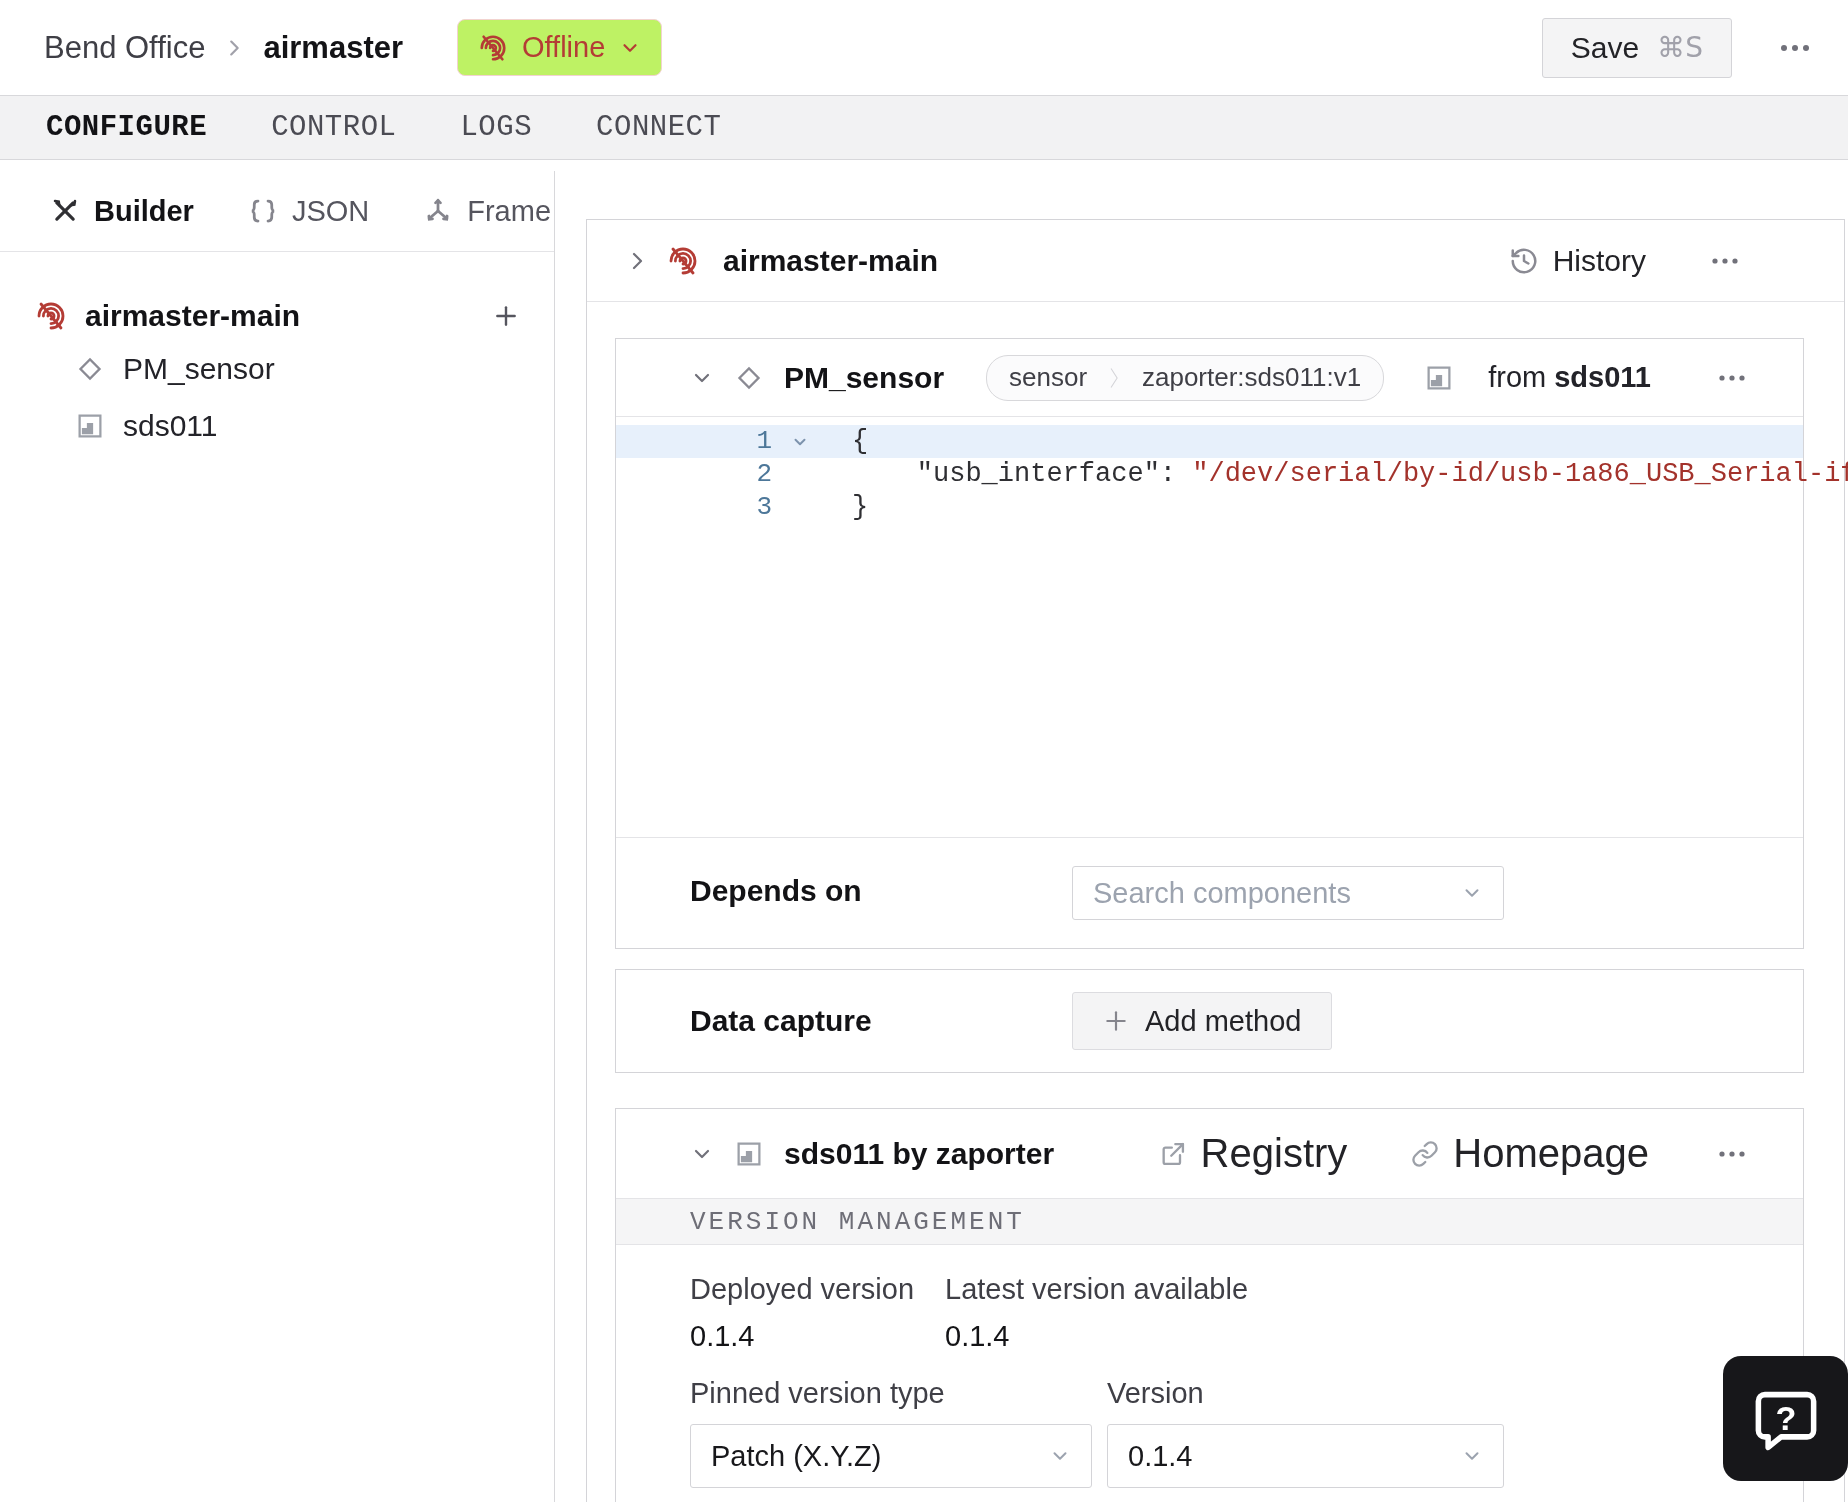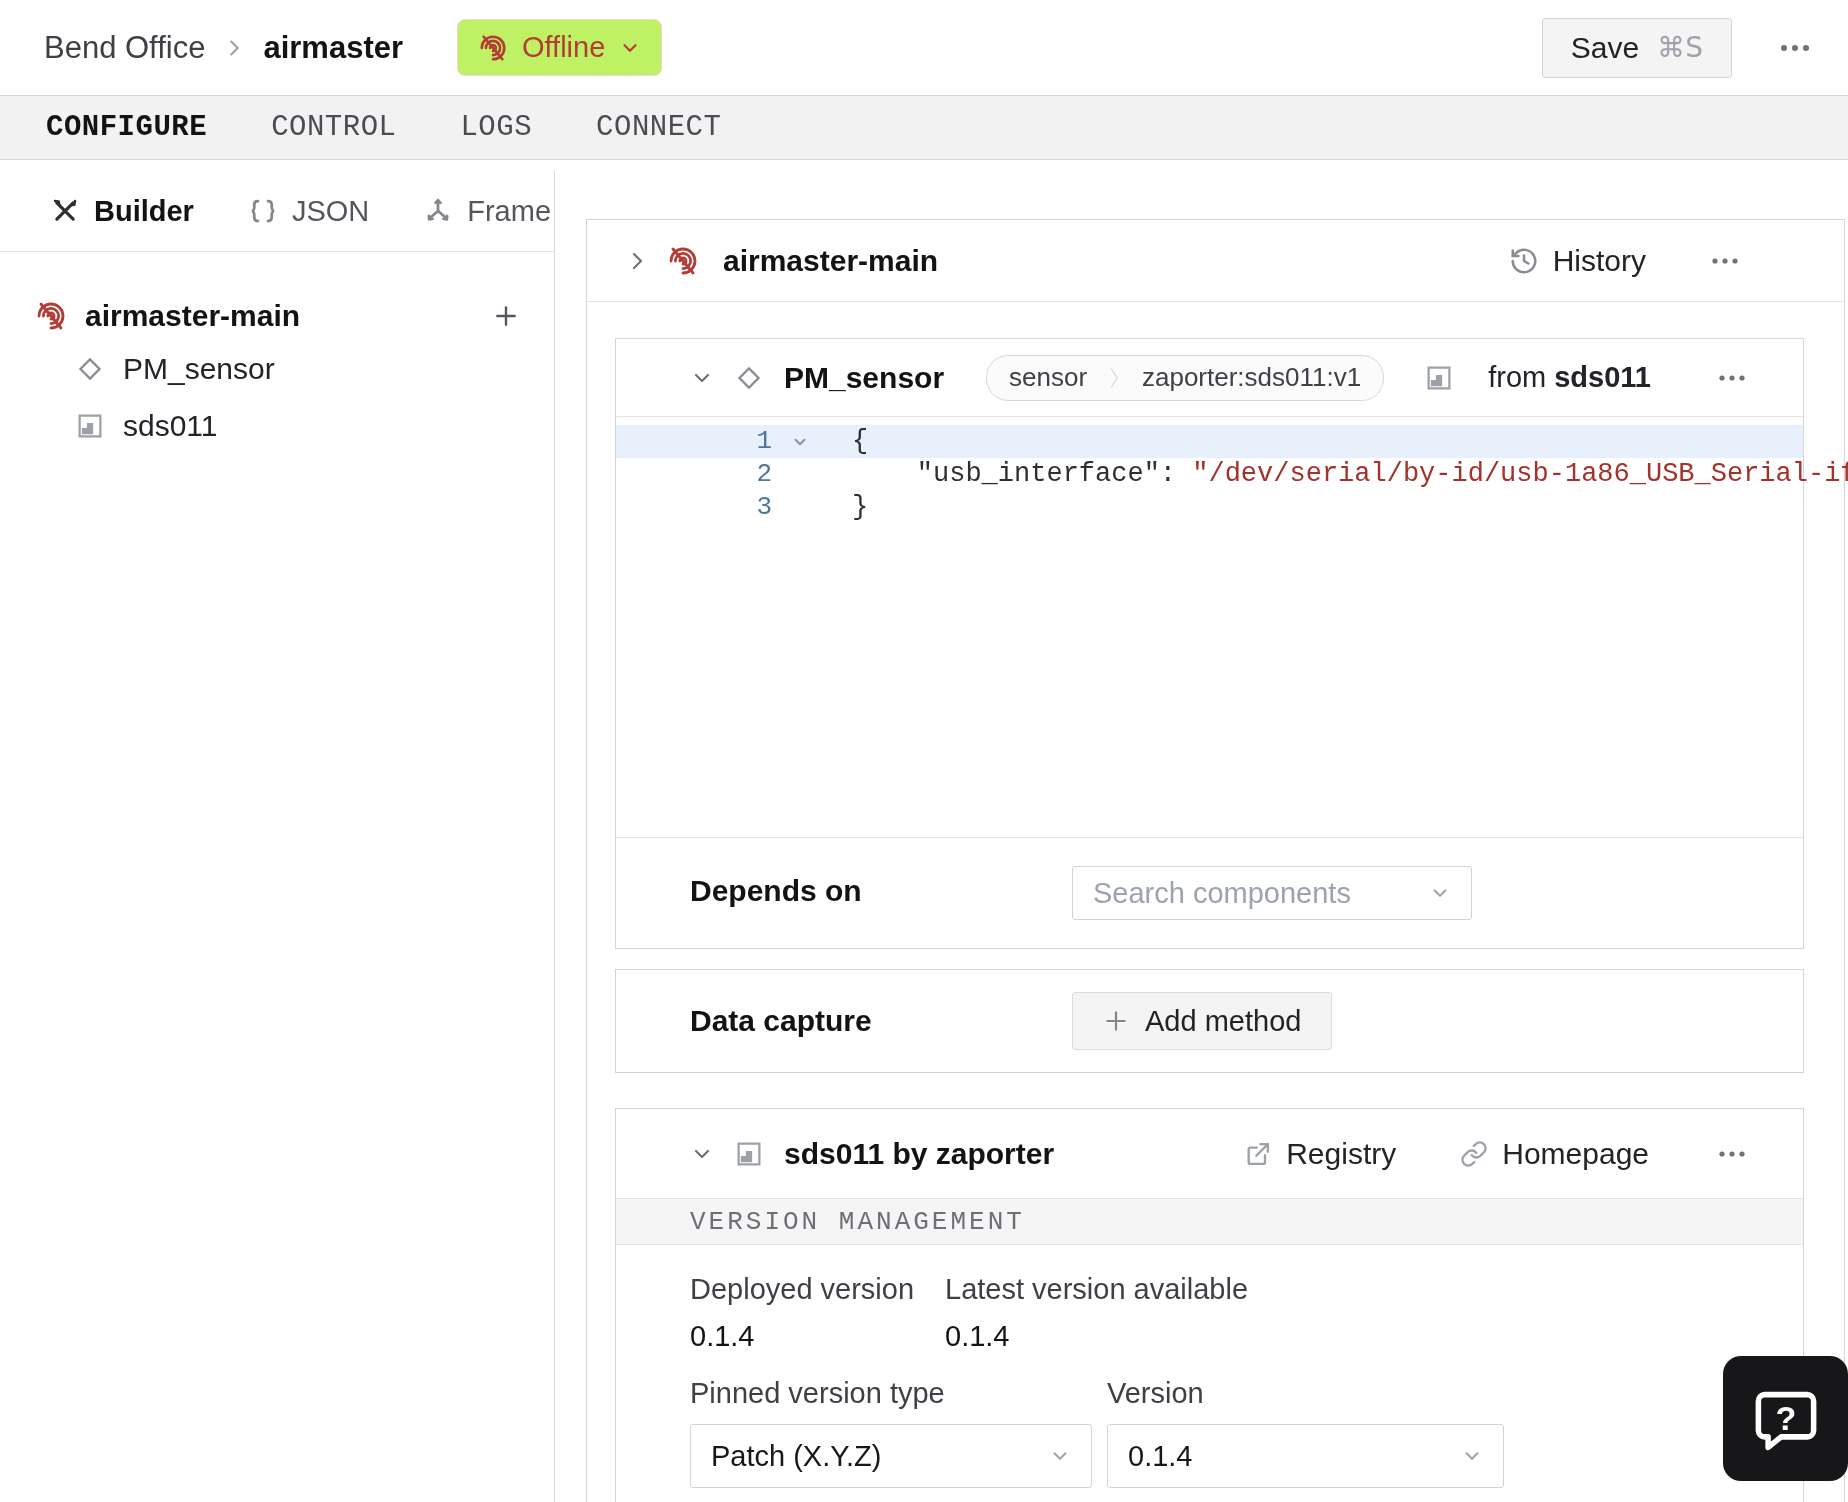--- a/index.html
+++ b/index.html
@@ -75,33 +75,33 @@
   .c-key{color:#2f2f33;}
   .c-str{color:#a3322b;}
 
   .depends-row{border-top:1px solid #e4e4e7;height:111px;box-sizing:border-box;display:flex;
     padding:28px 0 0 74px;}
   .row-label{width:382px;flex:none;font-size:30px;font-weight:700;color:#131316;padding-top:8px;}
   .select{box-sizing:border-box;border:1px solid #d4d4d8;border-radius:3px;background:#fff;
     display:flex;align-items:center;padding:0 20px;font-size:29px;cursor:pointer;}
   .select .spacer{flex:1;}
   .placeholder{color:#9ca3af;}
-  .search-select{width:400px;height:54px;justify-content:flex-end;}
+  .search-select{width:432px;height:54px;justify-content:flex-end;}
 
   
   .capture-card{margin-top:20px;height:104px;display:flex;align-items:center;padding-left:74px;}
   .btn-add{height:58px;box-sizing:border-box;display:flex;align-items:center;gap:16px;padding:0 30px;
     background:#f4f4f5;border:1px solid #dcdce0;border-radius:3px;font-size:29px;color:#232327;cursor:pointer;}
 
   
   .module-card{margin-top:35px;}
   .mod-header{height:90px;box-sizing:border-box;border-bottom:1px solid #e4e4e7;display:flex;align-items:center;
     padding:0 48px 0 74px;gap:20px;}
   .mod-title{font-size:30px;font-weight:700;color:#131316;}
-  .mod-link{display:flex;align-items:center;gap:14px;font-size:30px;color:#232327;cursor:pointer;}
+  .mod-link{display:flex;align-items:center;gap:14px;font-size:40px;color:#232327;cursor:pointer;}
   .vm-strip{height:46px;box-sizing:border-box;background:#f5f5f6;border-bottom:1px solid #e4e4e7;
     display:flex;align-items:center;padding-left:74px;
     font-family:"Liberation Mono",monospace;font-size:26px;letter-spacing:3px;color:#6e6e77;}
   .vm-body{padding:28px 50px 32px 74px;}
   .vm-row{display:flex;}
   .w255{width:255px;flex:none;}
   .w417{width:417px;flex:none;}
   .vm-label{font-size:29px;color:#3f3f46;}
   .vm-value{font-size:29px;color:#131316;margin-top:14px;}
   .vm-row.labels2{margin-top:24px;}

